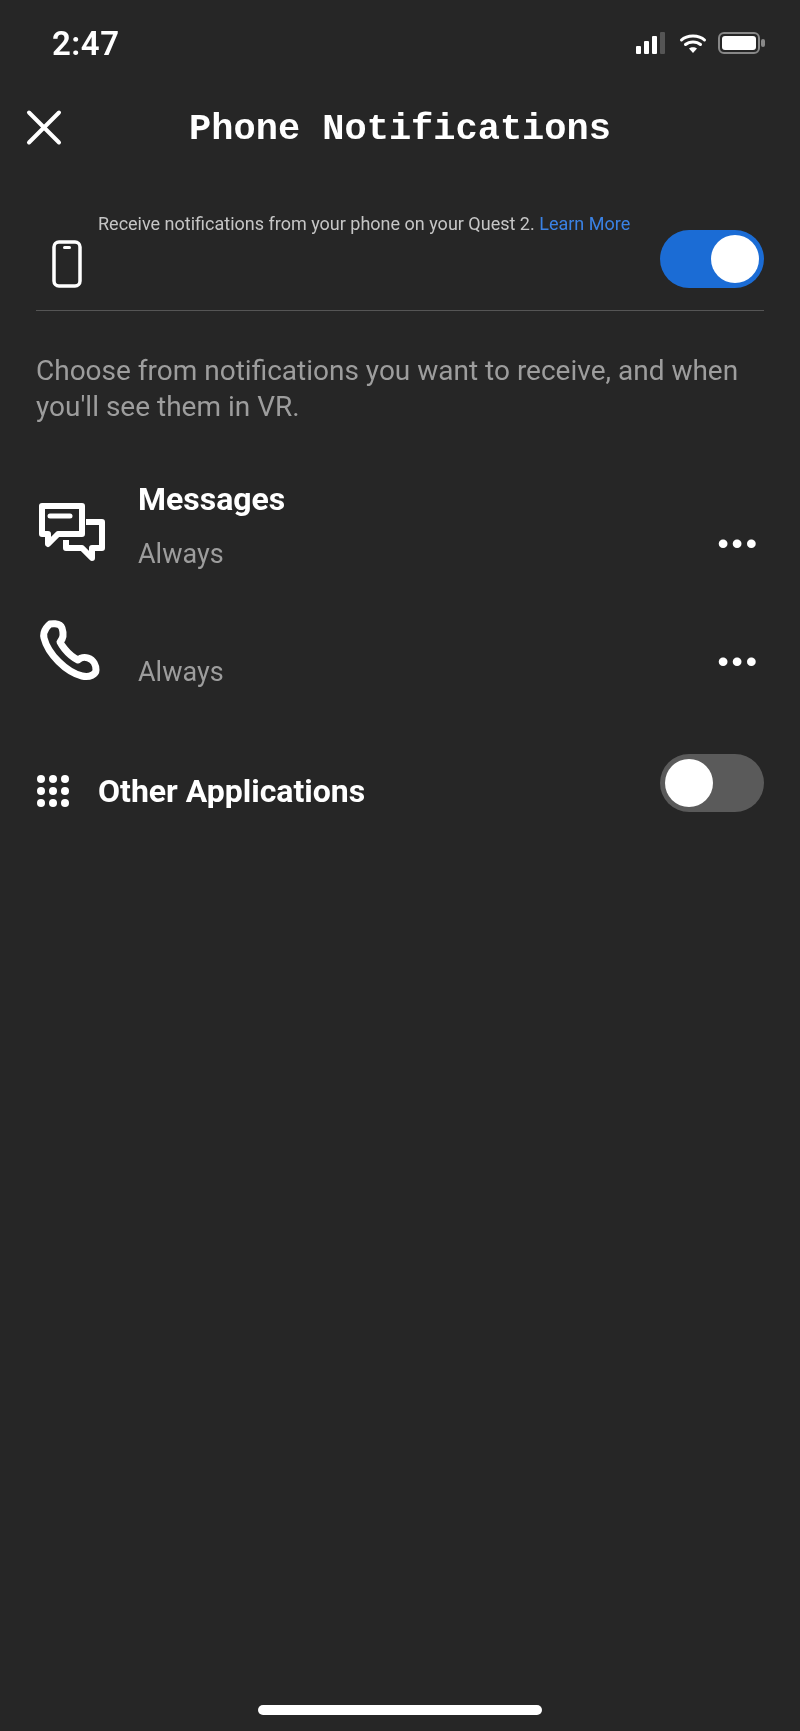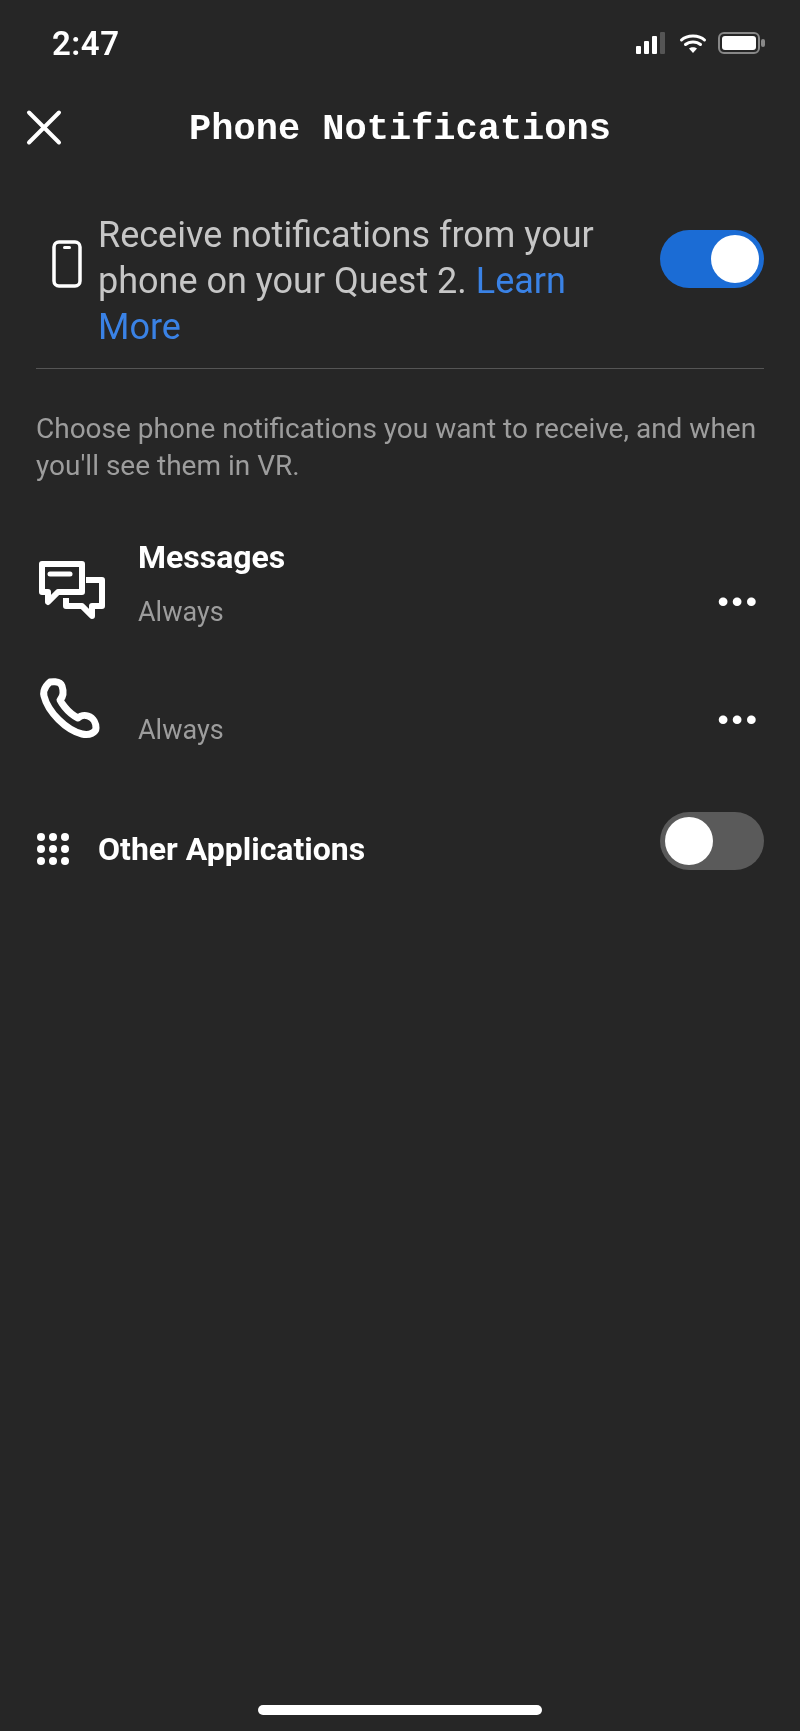--- a/index.html
+++ b/index.html
@@ -83,21 +83,21 @@
     display: flex;
     align-items: center;
     padding-top: 18px;
   }
   .setting-title {
     font-size: 31px;
     font-weight: 700;
     margin-bottom: 8px;
   }
   .setting-desc {
-    font-size: 36px;
+    font-size: 18px;
     line-height: 1.28;
     color: #c6c6c6;
   }
   .learn-more {
     color: #3a82e5;
     text-decoration: none;
   }
 
   .help-row {
     padding: 34px 0 30px 62px;
@@ -257,21 +257,21 @@
     <div class="ctrl-col">
       <div class="switch large on" role="switch" aria-checked="true">
         <div class="knob"></div>
       </div>
     </div>
   </div>
 
 
   <hr class="divider">
 
-  <div class="choose-text">Choose phone notifications you want to receive, and when you'll see them in VR.</div>
+  <div class="choose-text">Choose from notifications you want to receive, and when you'll see them in VR.</div>
 
   <div class="notif-row">
     <div class="notif-icon">
       <span>
         <svg width="72" height="66" viewBox="0 0 72 66">
           <path d="M6 6 H46 V34 H22 L12 44 V34 H6 Z" fill="none" stroke="#fff" stroke-width="6" stroke-linejoin="round"></path>
           <line x1="14" y1="16" x2="34" y2="16" stroke="#fff" stroke-width="5" stroke-linecap="round"></line>
           <path d="M50 22 H66 V48 H56 V58 L46 48 H30 V40" fill="none" stroke="#fff" stroke-width="6" stroke-linejoin="round"></path>
         </svg>
       </span>

